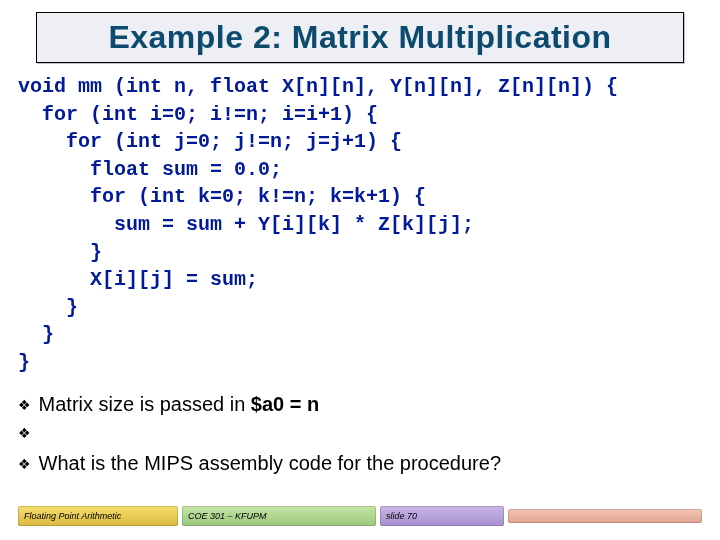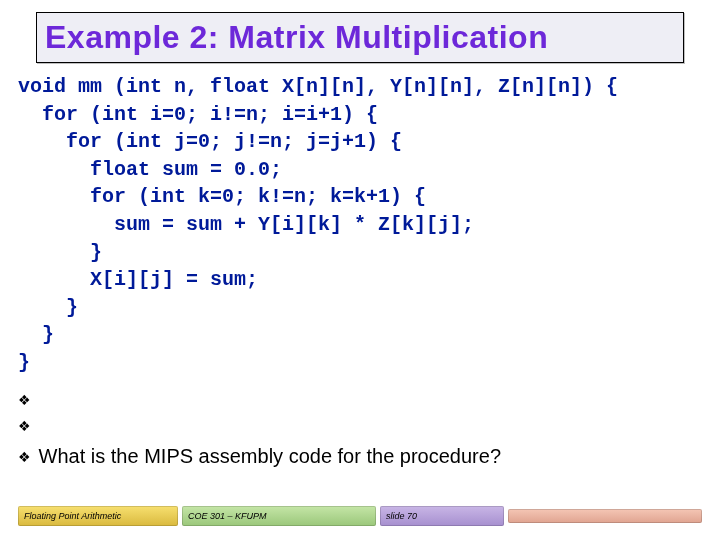--- a/index.html
+++ b/index.html
@@ -14,22 +14,23 @@
   .title-box {
     margin: 12px 36px 0 36px;
     border: 1px solid #000;
     background: #eeeef5;
     padding: 6px 8px;
     box-shadow: 1px 1px 0 rgba(0,0,0,.25);
   }
   .title-box h1 {
     font-family: "Comic Sans MS", "Comic Sans", cursive, sans-serif;
     font-weight: bold;
-    color: #6d28d9;
+    color: #0c4a6e;
     font-size: 32px;
+    text-align: center;
     letter-spacing: .5px;
   }
   .code {
     font-family: "Courier New", monospace;
     font-weight: bold;
     font-size: 20px;
     color: #001a99;
     white-space: pre;
     margin: 10px 0 16px 18px;
     line-height: 1.38;
@@ -95,20 +96,23 @@
         sum = sum + Y[i][k] * Z[k][j];
       }
       X[i][j] = sum;
     }
   }
 }</pre>
 
 <div class="bullets">
   <div class="bullet-line">
     <span class="bullet-icon">❖</span>
+    <span>
+      <span>Matrix size is passed in </span><b>$a0 = n</b>
+    </span>
   </div>
   <div class="bullet-line">
     <span class="bullet-icon">❖</span>
   </div>
   <div class="bullet-line">
     <span class="bullet-icon">❖</span>
     <span>What is the MIPS assembly code for the procedure?</span>
   </div>
 </div>
 

